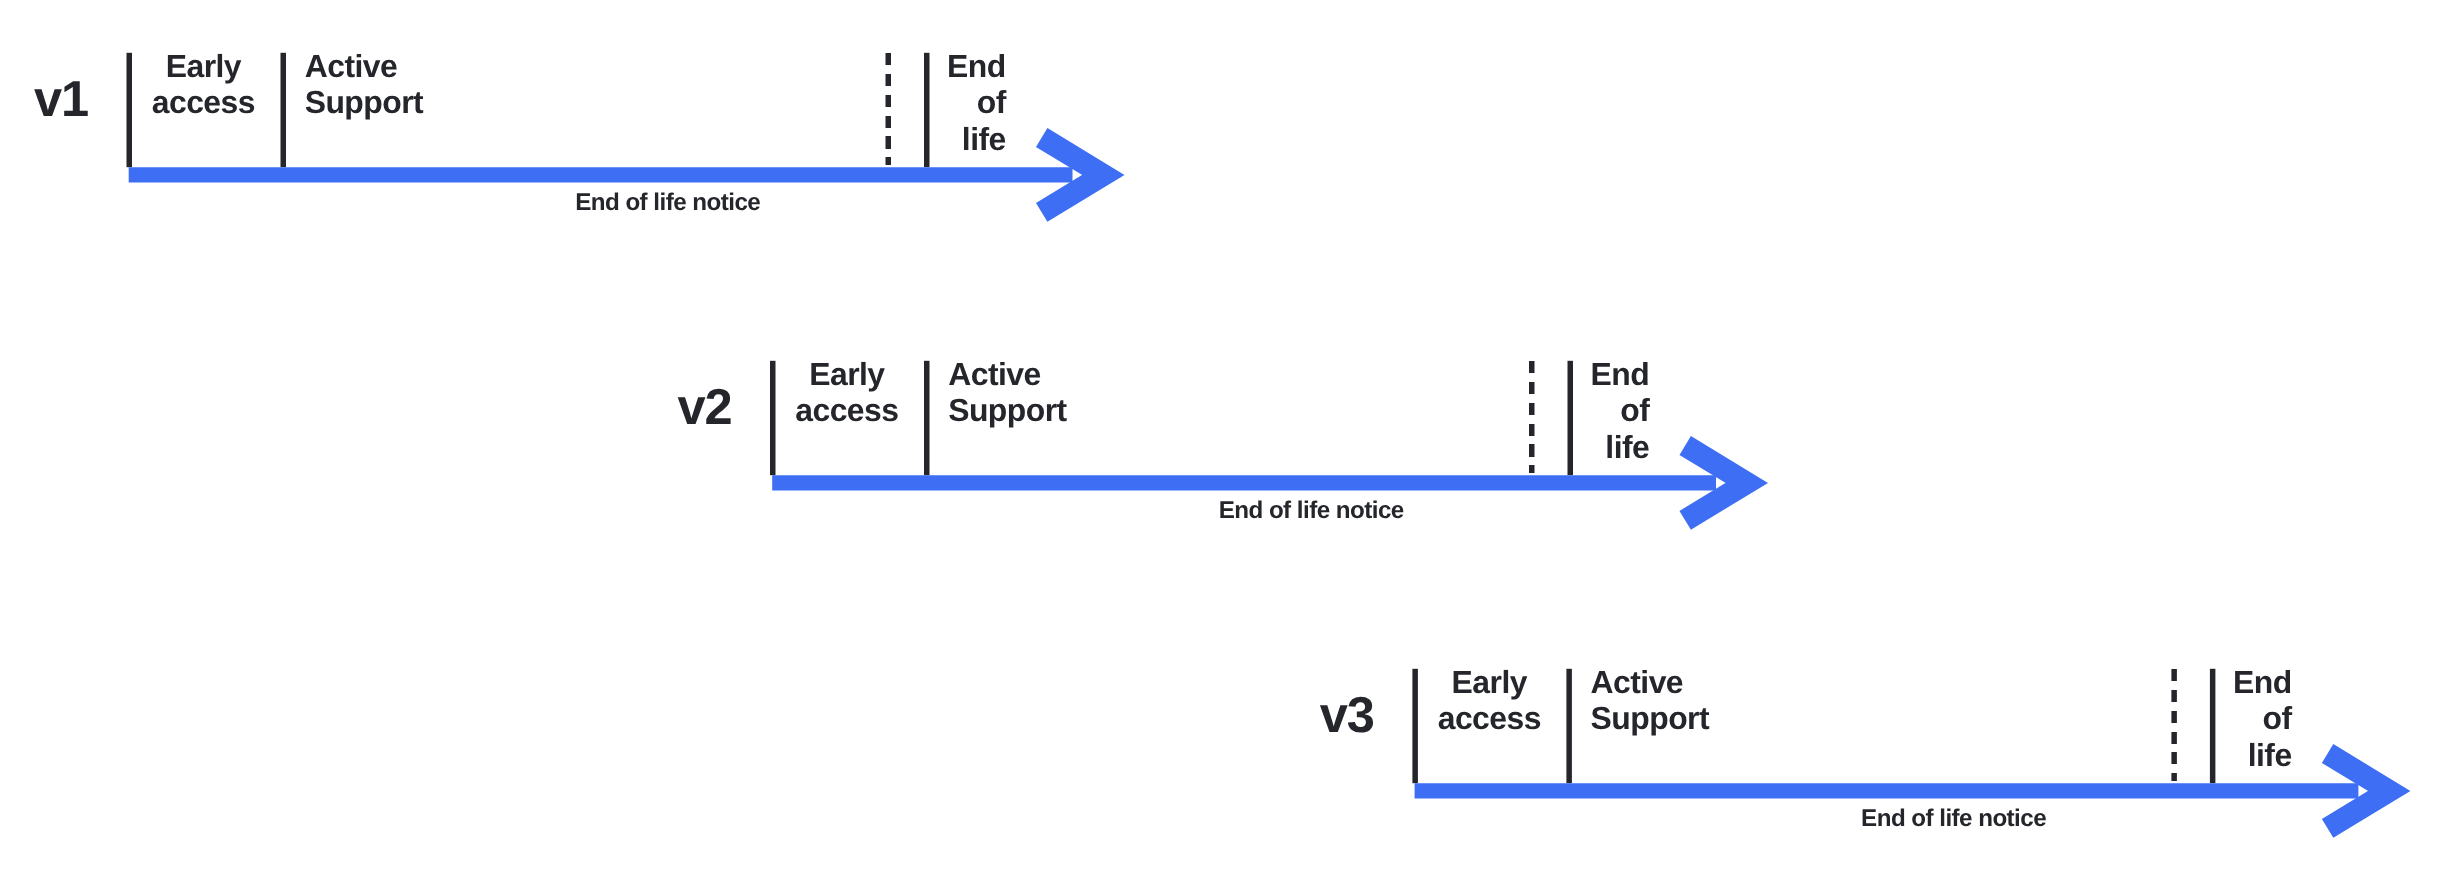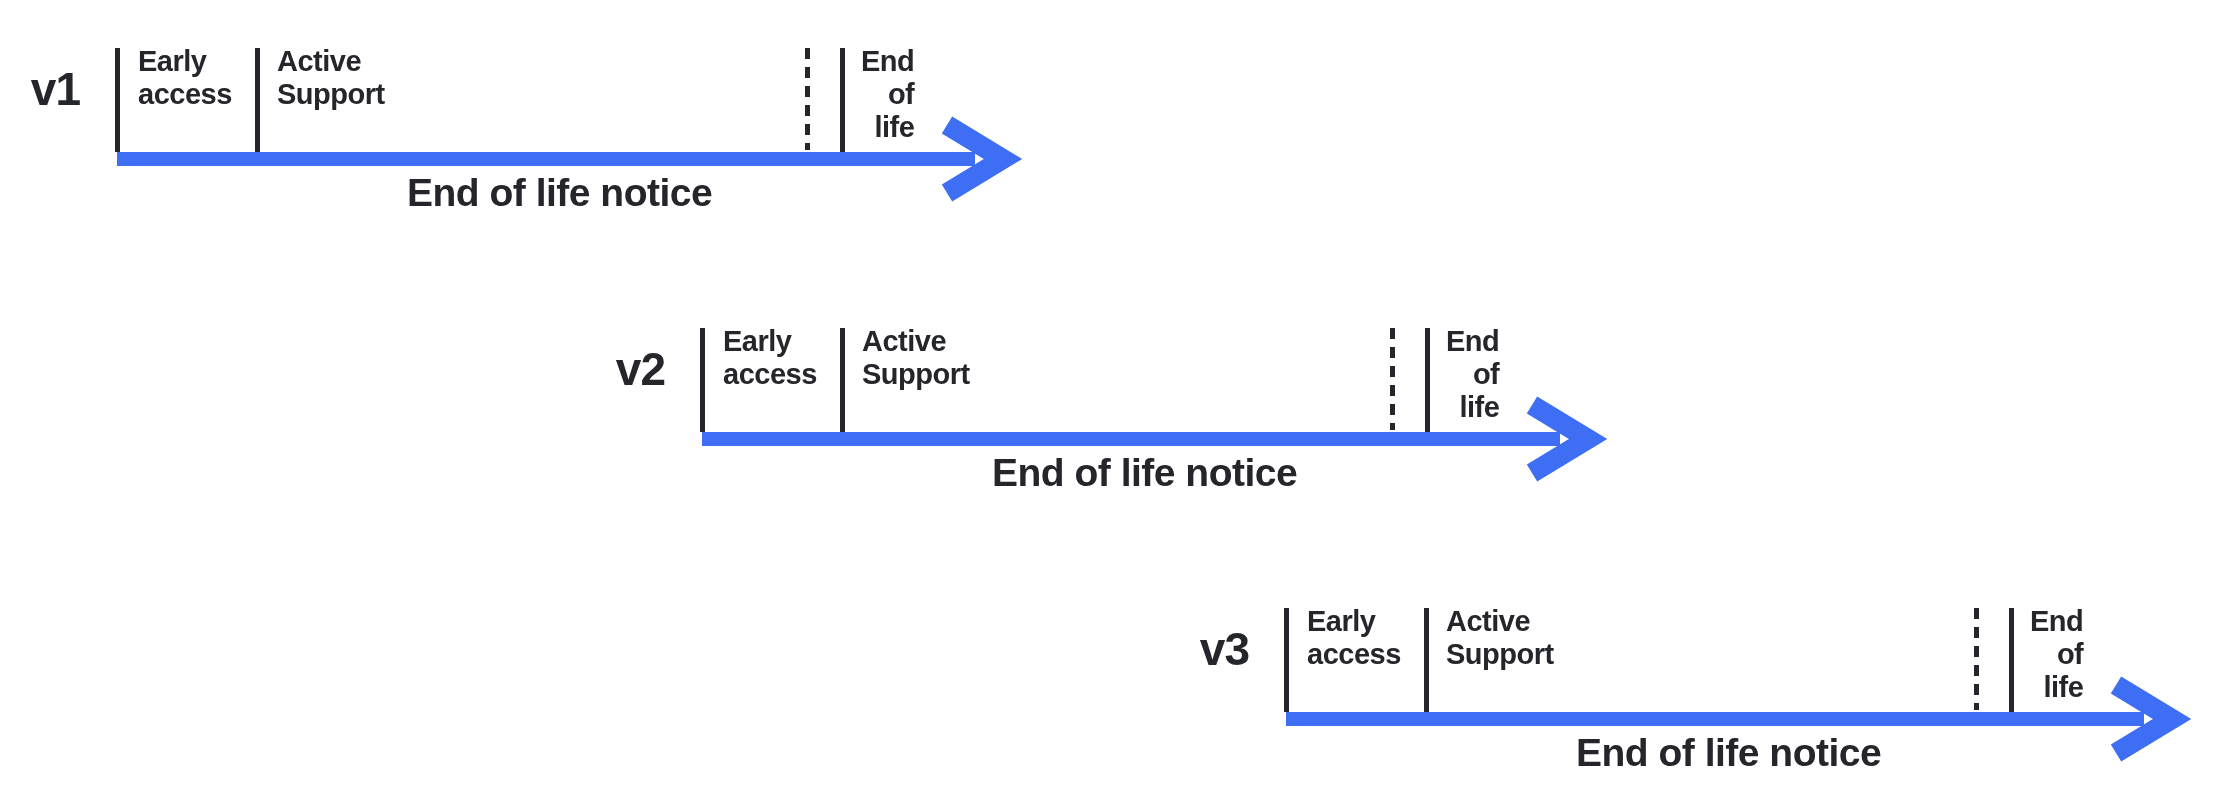--- a/index.html
+++ b/index.html
@@ -62,21 +62,21 @@
 
   .seg-label {
     position: absolute;
     top: -3px;
     font-size: 29px;
     font-weight: 700;
     line-height: 33px;
     letter-spacing: -0.5px;
     white-space: pre-line;
   }
-  .seg-label.ea  { left: 21px;  }
+  .seg-label.ea  { left: 21px; text-align: center;  }
   .seg-label.as  { left: 160px; }
   .seg-label.eol { left: 744px; text-align: right; }
 
   .arrow-svg {
     position: absolute;
     left: 0; top: 61px;
     width: 920px; height: 100px;
     overflow: visible;
   }
   .arrow-svg .shaft {
@@ -91,22 +91,22 @@
     stroke-linejoin: miter;
     stroke-linecap: butt;
     stroke-miterlimit: 10;
   }
 
   .notice {
     position: absolute;
     top: 123px;
     left: 290px;
     width: 400px;
-    text-align: left;
-    font-size: 39px;
+    text-align: center;
+    font-size: 22px;
     font-weight: 700;
     letter-spacing: -0.5px;
     white-space: nowrap;
   }
 </style>
 </head>
 <body>
 
 <div class="timeline tl-v1">
   <div class="version-label">v1</div>

